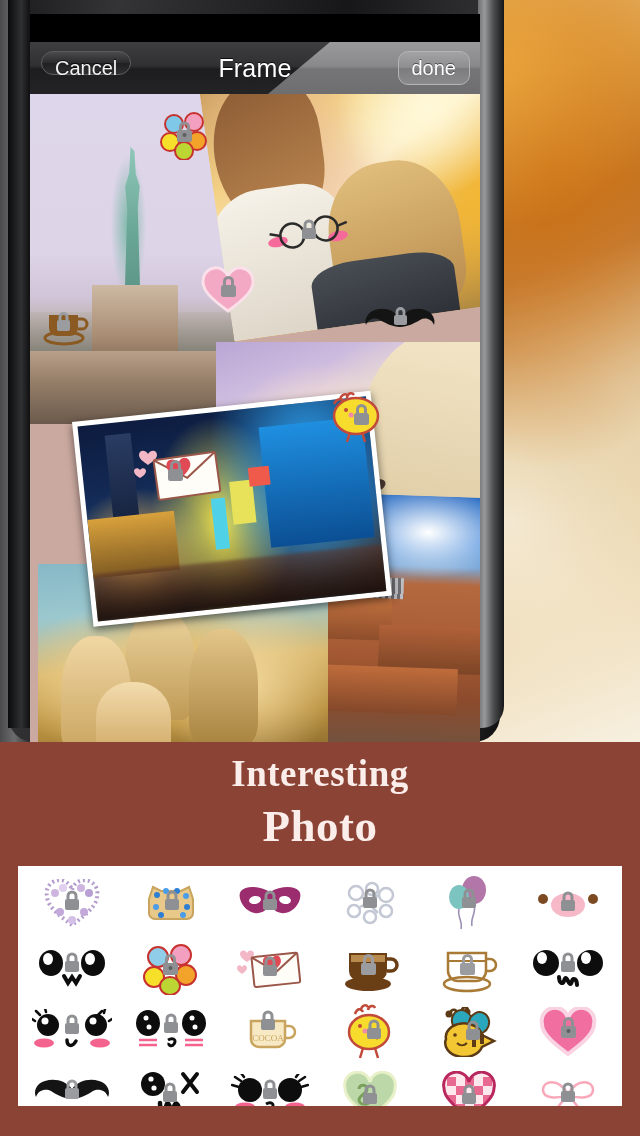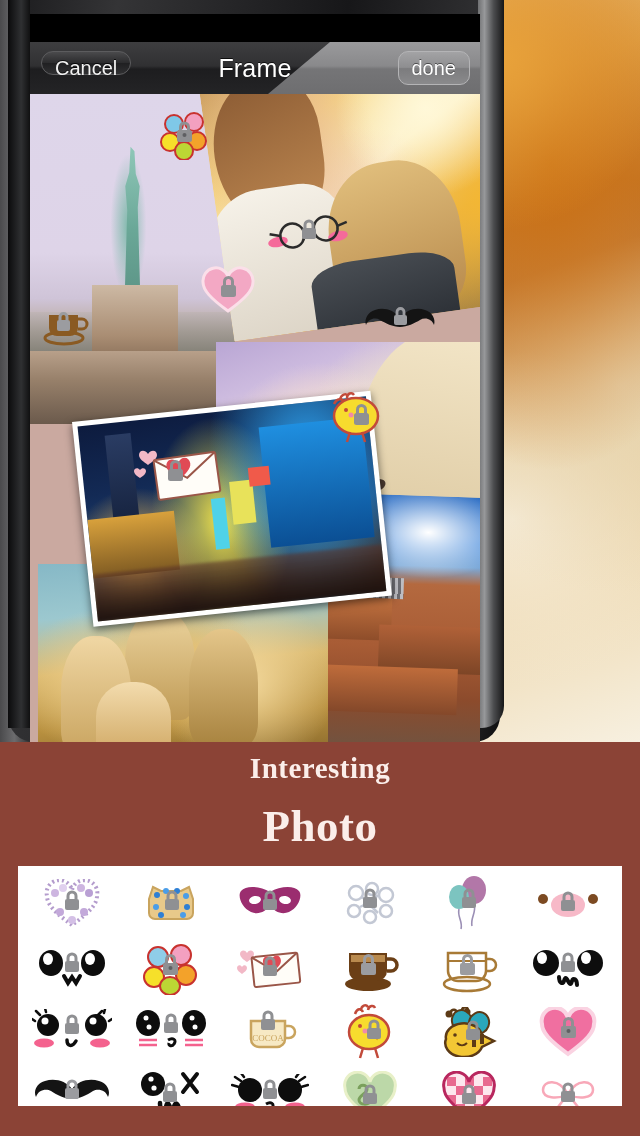--- a/index.html
+++ b/index.html
@@ -205,21 +205,21 @@
   .st svg { display: block; }
 
   
   .promo {
     position: absolute; left: 0; top: 742px; width: 640px; height: 394px;
     background: #8b4336;
   }
   .promo-line1 {
     position: absolute; left: 0; top: 10px; width: 640px; text-align: center;
     color: #fbeeea; font-family: "Liberation Serif", serif; font-weight: bold;
-    font-size: 29px; letter-spacing: .5px;
+    font-size: 37px; letter-spacing: .5px;
   }
   .promo-line2 {
     position: absolute; left: 0; top: 58px; width: 640px;
     display: flex; justify-content: center; gap: 104px;
     color: #fbeeea; font-family: "Liberation Serif", serif; font-weight: bold;
     font-size: 45px; letter-spacing: .5px;
   }
 
   
   .picker {

